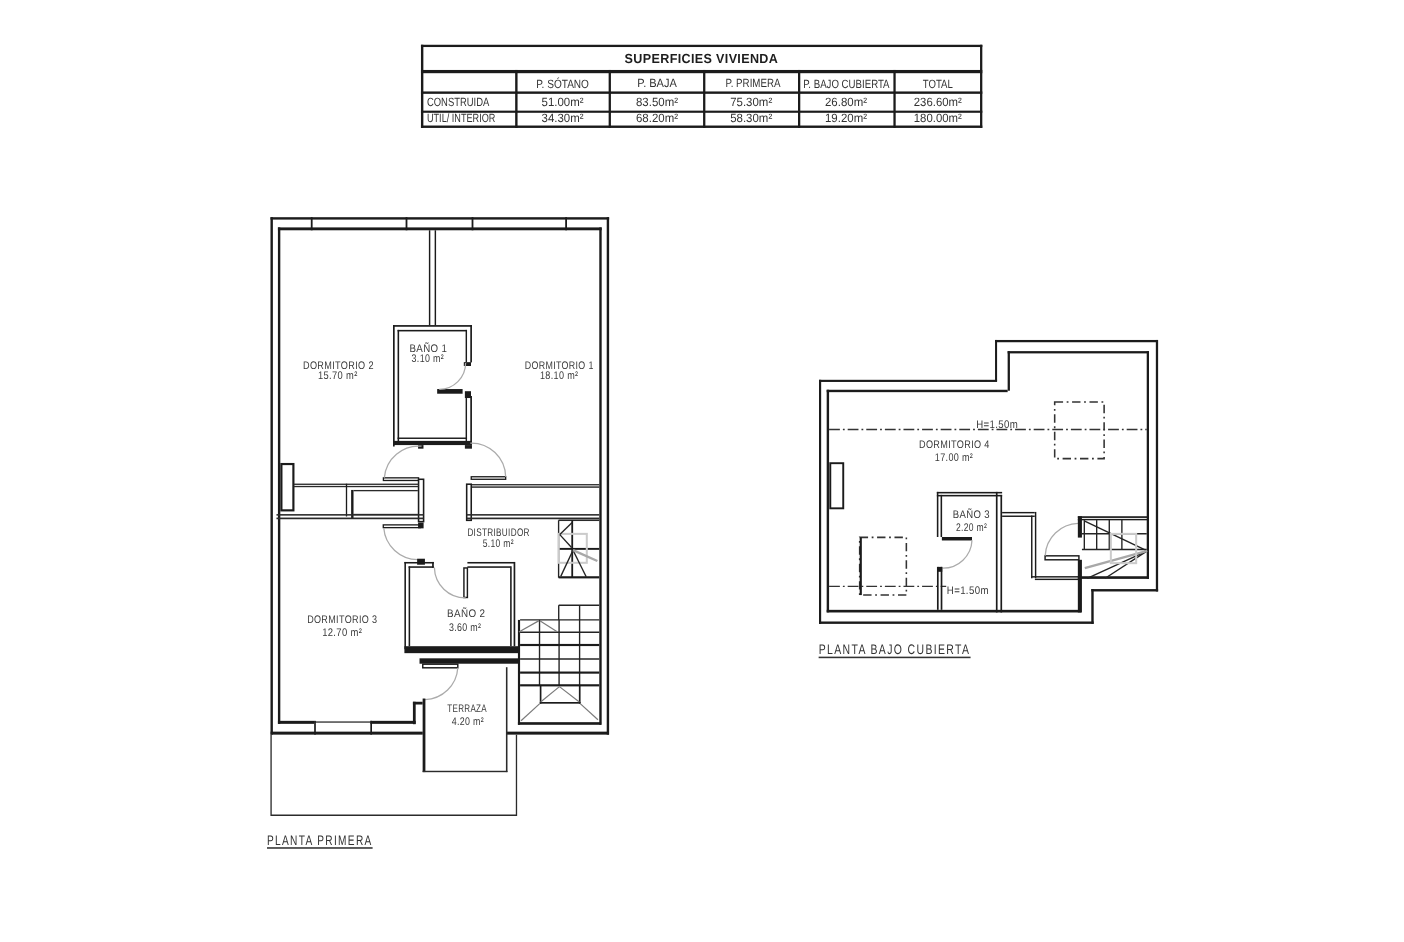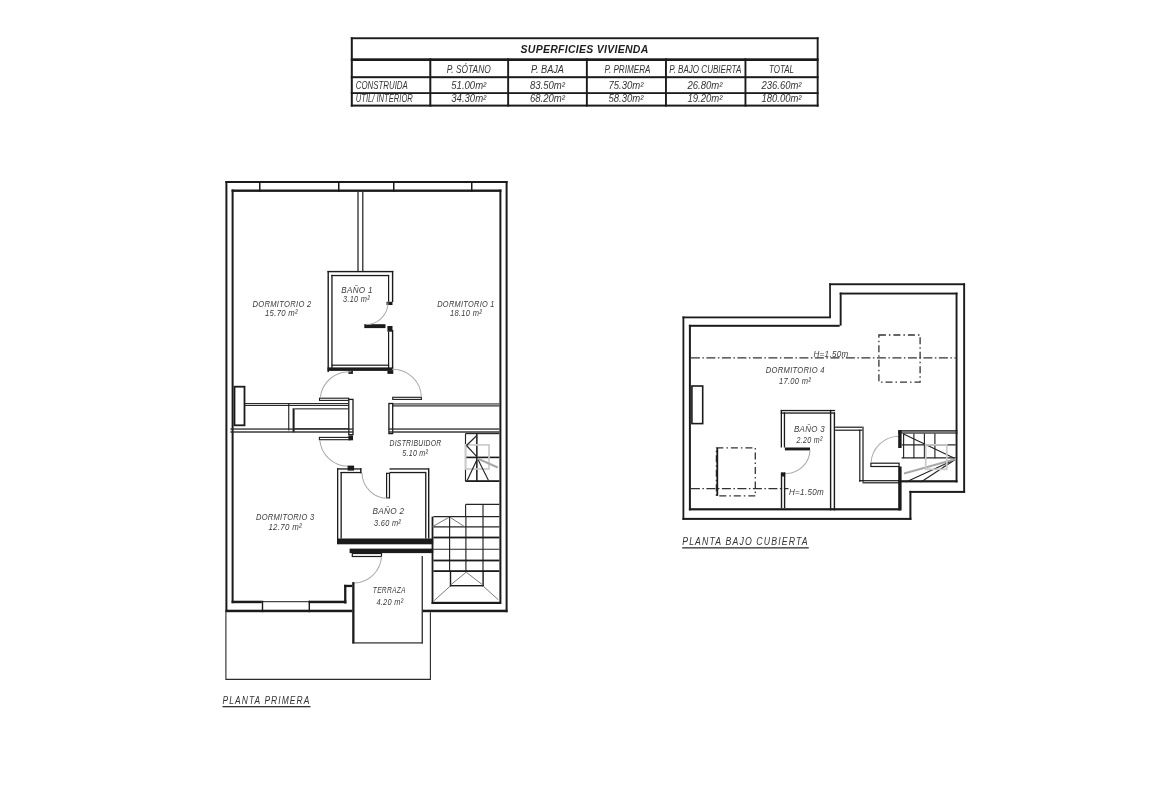--- a/index.html
+++ b/index.html
@@ -1,16 +1,16 @@
 <!DOCTYPE html>
 <html><head>
 <meta charset="utf-8">
 <style>
   html,body{margin:0;padding:0;background:#ffffff;}
-  #page{position:relative;width:1170px;height:785px;background:#ffffff;overflow:hidden;font-style:italic;}
+  #page{position:relative;width:1170px;height:785px;background:#ffffff;overflow:hidden;}
   svg{display:block;}
   text{font-family:"Liberation Sans", sans-serif;fill:#3a3a3a;}
   .rl{font-size:9.2px;letter-spacing:0.35px;}
   .tt{font-size:11.5px;letter-spacing:1.5px;fill:#333333;}
   .tb{font-size:10px;fill:#333333;}
   .th{font-size:11px;font-weight:bold;letter-spacing:0.3px;fill:#1d1d1d;}
   .thin{stroke:#242424;stroke-width:1.15;fill:none;}
   .arc{stroke:#ababab;stroke-width:1.05;fill:none;}
   .gray{stroke:#7a7a7a;stroke-width:1;fill:none;}
 </style>

